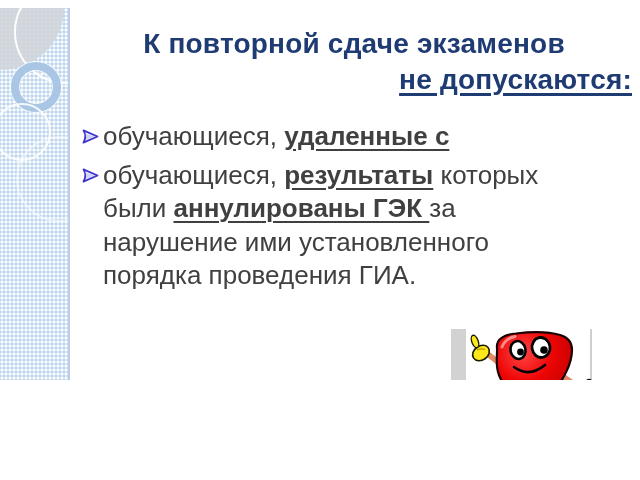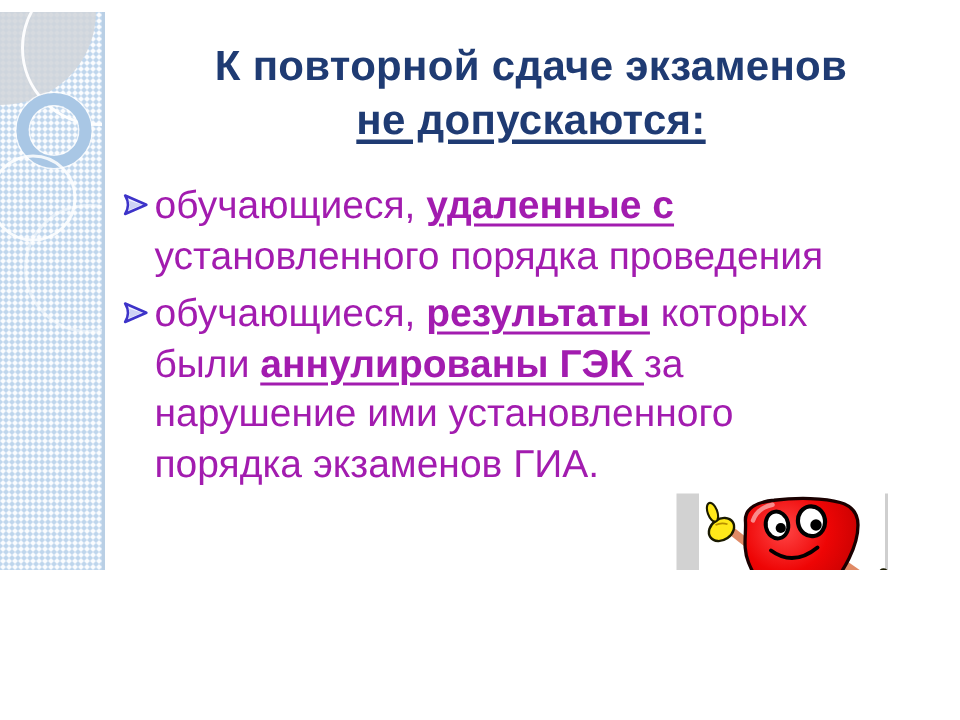--- a/index.html
+++ b/index.html
@@ -19,25 +19,25 @@
   .ring{position:absolute;border-radius:50%;box-sizing:border-box;}
   .ring.big{left:14px;top:-28px;width:104px;height:104px;border:2px solid rgba(255,255,255,.95);}
   .ring.blue{left:11px;top:54px;width:50px;height:50px;border:8px solid #A9C7E5;
              box-shadow:0 0 0 1px rgba(255,255,255,.75), inset 0 0 0 1px rgba(255,255,255,.75);}
   .ring.small{left:-7px;top:95px;width:58px;height:58px;border:2px solid rgba(255,255,255,.85);}
   .ring.faint{left:16px;top:128px;width:86px;height:86px;border:2px solid rgba(255,255,255,.5);}
 
   
   .title{position:absolute;left:76px;top:26px;width:556px;text-align:center;
          color:#1F3B73;font-size:28px;font-weight:bold;line-height:36px;letter-spacing:.2px;}
-  .title .l2{text-decoration:underline;text-decoration-thickness:2.5px;text-underline-offset:4px;}
+  .title .l2{text-decoration:underline;text-decoration-thickness:2.5px;text-underline-offset:4px;text-align:right;}
 
   
   .bullets{position:absolute;left:82px;top:120px;width:512px;
-           color:#a21caf;font-size:26px;line-height:33.5px;}
+           color:#404040;font-size:26px;line-height:33.5px;}
   .bitem{position:relative;padding-left:21px;margin-bottom:5px;}
   .bmarker{position:absolute;left:0;top:8px;width:17px;height:17px;}
   .bmarker svg{display:block;width:17px;height:17px;}
   .seg.b{font-weight:bold;}
   .seg.u{text-decoration:underline;text-decoration-thickness:2px;text-underline-offset:3.5px;}
 
   
   .clipart{position:absolute;left:450px;top:326px;width:146px;height:110px;background:#ffffff;}
   .gbar{position:absolute;left:1px;top:3px;width:15px;height:101px;background:#D2D2D2;}
   .gline{position:absolute;left:140px;top:3px;width:2px;height:97px;background:#CFCFCF;}
@@ -63,33 +63,32 @@
 
   <div class="bullets">
       <div class="bitem">
         <span class="bmarker">
           <svg viewBox="0 0 18 18">
             <path d="M1.5 2.5 L16.5 9 L1.5 15.5 Q5.5 9 1.5 2.5 Z" fill="#F4F6FF" stroke="#3D33C9" stroke-width="1.8" stroke-linejoin="round"></path>
             <path d="M3.5 13 L13.5 9 L3.5 5.8 Q6 9 3.5 13 Z" fill="#9FA8E8" opacity=".45"></path>
           </svg>
         </span>
         <div class="bline"><span class="seg">обучающиеся, </span><span class="seg b u">удаленные с</span></div>
-        <div class="bline"><span class="seg">установленного порядка проведения</span></div>
       </div>
       <div class="bitem">
         <span class="bmarker">
           <svg viewBox="0 0 18 18">
             <path d="M1.5 2.5 L16.5 9 L1.5 15.5 Q5.5 9 1.5 2.5 Z" fill="#F4F6FF" stroke="#3D33C9" stroke-width="1.8" stroke-linejoin="round"></path>
             <path d="M3.5 13 L13.5 9 L3.5 5.8 Q6 9 3.5 13 Z" fill="#9FA8E8" opacity=".45"></path>
           </svg>
         </span>
         <div class="bline"><span class="seg">обучающиеся, </span><span class="seg b u">результаты</span><span class="seg"> которых</span></div>
         <div class="bline"><span class="seg">были </span><span class="seg b u">аннулированы ГЭК </span><span class="seg">за</span></div>
         <div class="bline"><span class="seg">нарушение ими установленного</span></div>
-        <div class="bline"><span class="seg">порядка экзаменов ГИА.</span></div>
+        <div class="bline"><span class="seg">порядка проведения ГИА.</span></div>
       </div>
     </div>
 
   <div class="clipart">
     <div class="gbar"></div>
     <div class="gline"></div>
     <svg class="charsvg" viewBox="0 0 146 110">
       <defs>
         <radialGradient id="rg" cx="35%" cy="28%" r="85%">
           <stop offset="0%" stop-color="#FF4545"></stop>

